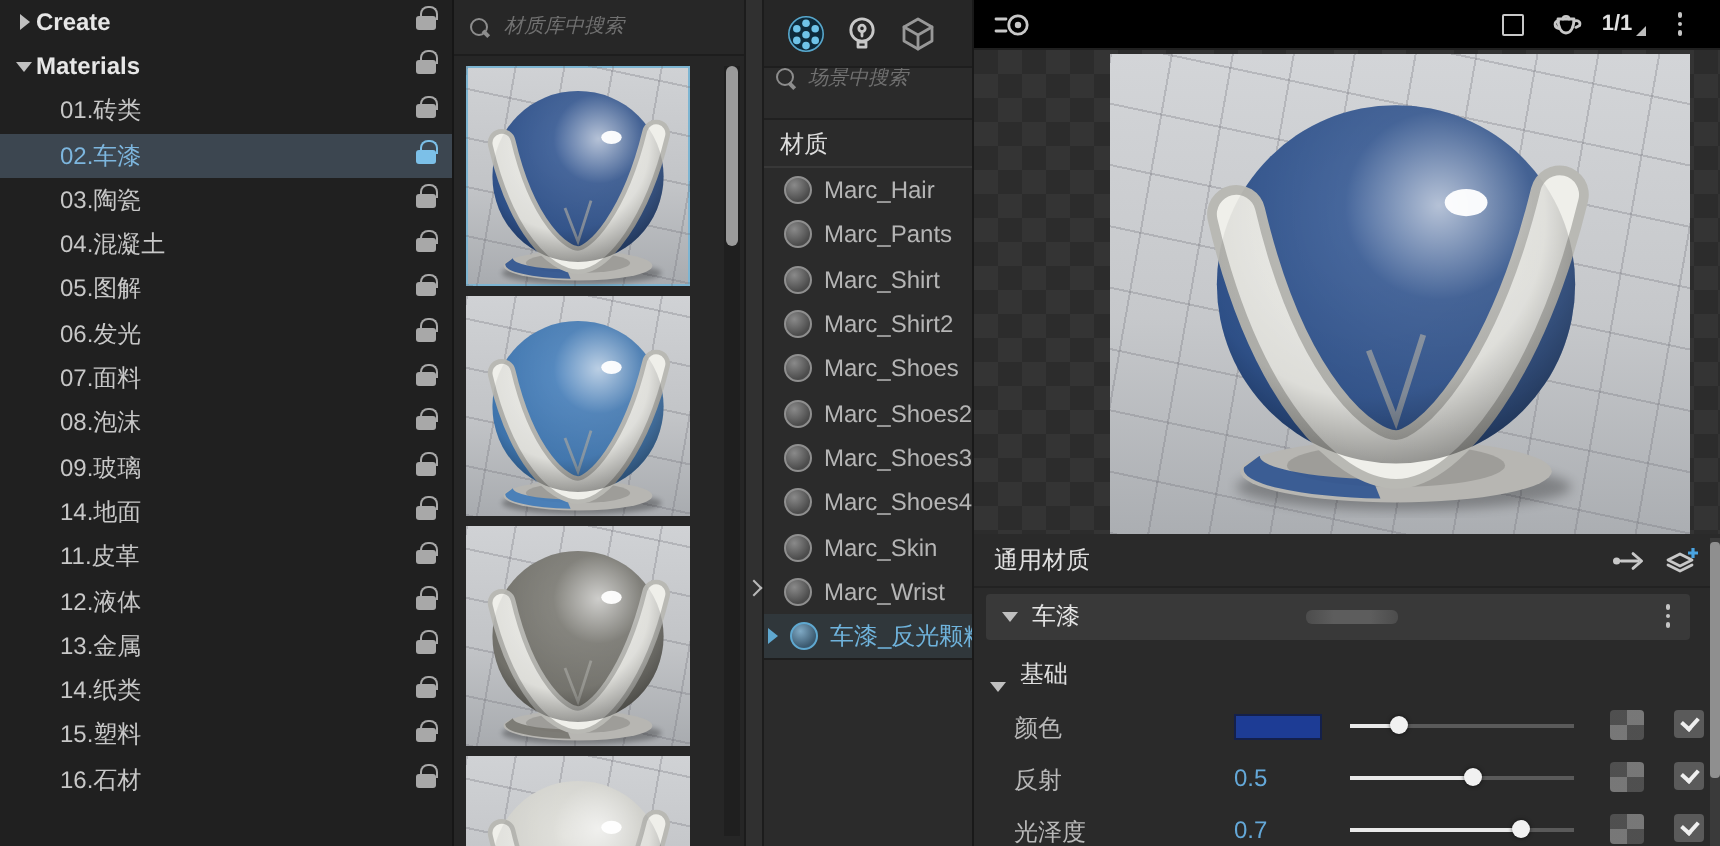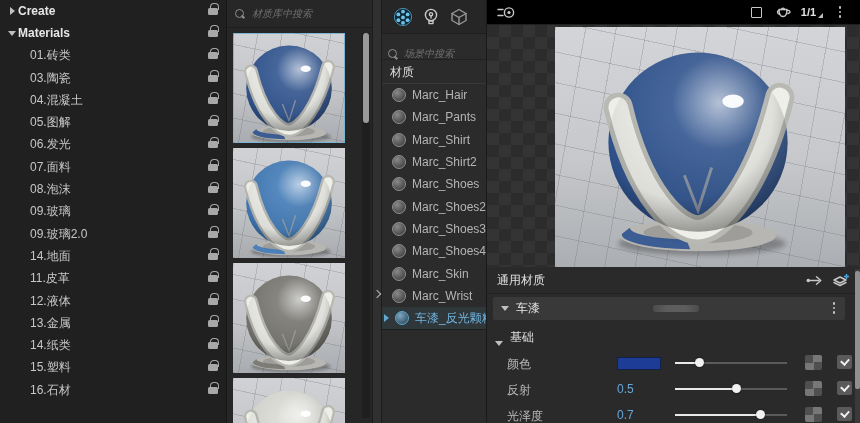--- a/index.html
+++ b/index.html
@@ -45,21 +45,21 @@
   #p2 .sbar { position:absolute; left:135px; top:33px; width:8px; height:385px; background:#1f1f1f; }
   #p2 .sbar .sthumb { position:absolute; left:1px; top:0; width:6px; height:90px; background:#9a9a9a; border-radius:3px; }
 
   
   #strip { position:absolute; left:372px; top:0; width:10px; height:423px; background:#303030; border-left:1px solid #1c1c1c; border-right:1px solid #1c1c1c; }
   #strip .chev { position:absolute; left:1px; top:291px; width:6px; height:6px; border-right:1.6px solid #b9b9b9; border-top:1.6px solid #b9b9b9; transform:rotate(45deg); }
 
   
   #p3 { position:absolute; left:382px; top:0; width:105px; height:423px; background:#2b2b2b; border-right:1px solid #191919; }
   #p3 .tabs { display:flex; align-items:center; gap:9px; height:34px; padding:0 0 0 11px; background:#262626; border-bottom:1px solid #1e1e1e; }
-  #p3 .searchbar { display:flex; align-items:flex-end; gap:6px; height:26px; padding:0 6px; border-bottom:1px solid #202020; }
+  #p3 .searchbar { display:flex; align-items:flex-start; gap:6px; height:26px; padding:0 6px; border-bottom:1px solid #202020; }
   #p3 .sechdr { height:24px; line-height:24px; padding-left:8px; color:#dcdcdc; border-bottom:1px solid #383838; }
   .mrow { display:flex; align-items:center; gap:6px; height:22.3px; padding-left:10px; color:#b5b5b5; white-space:nowrap; overflow:hidden; }
   .mrow .sph { width:14px; height:14px; border-radius:50%; flex:none;
     background:radial-gradient(circle at 35% 30%, #8a8a8a, #4c4c4c 70%); border:1px solid #8f8f8f; }
   .mrow.sel { background:rgba(95,168,208,.10); padding-left:2px; color:#6fb3dc; }
   .mrow.sel .sph { border-color:#5fa8d0; background:radial-gradient(circle at 35% 30%, #7fa9c4, #3c5a70 70%); }
   #p3 .listend { border-top:1px solid #1e1e1e; height:2px; }
 
   
   #p4 { position:absolute; left:487px; top:0; width:373px; height:423px; background:#2a2a2a; }
@@ -159,20 +159,24 @@
       <span class="arr">
           <span class="tri-d"></span>
         </span>
       <span class="lbl">Materials</span>
       <span class="lock"></span>
     </div>
     <div class="trow child">
         <span class="lbl">01.砖类</span>
         <span class="lock"></span>
       </div>
+    <div class="trow child sel">
+        <span class="lbl">02.车漆</span>
+        <span class="lock blue"></span>
+      </div>
     <div class="trow child">
         <span class="lbl">03.陶瓷</span>
         <span class="lock"></span>
       </div>
     <div class="trow child">
         <span class="lbl">04.混凝土</span>
         <span class="lock"></span>
       </div>
     <div class="trow child">
         <span class="lbl">05.图解</span>
@@ -185,24 +189,20 @@
     <div class="trow child">
         <span class="lbl">07.面料</span>
         <span class="lock"></span>
       </div>
     <div class="trow child">
         <span class="lbl">08.泡沫</span>
         <span class="lock"></span>
       </div>
     <div class="trow child">
         <span class="lbl">09.玻璃</span>
-        <span class="lock"></span>
-      </div>
-    <div class="trow child">
-        <span class="lbl">09.玻璃2.0</span>
         <span class="lock"></span>
       </div>
     <div class="trow child">
         <span class="lbl">14.地面</span>
         <span class="lock"></span>
       </div>
     <div class="trow child">
         <span class="lbl">11.皮革</span>
         <span class="lock"></span>
       </div>

